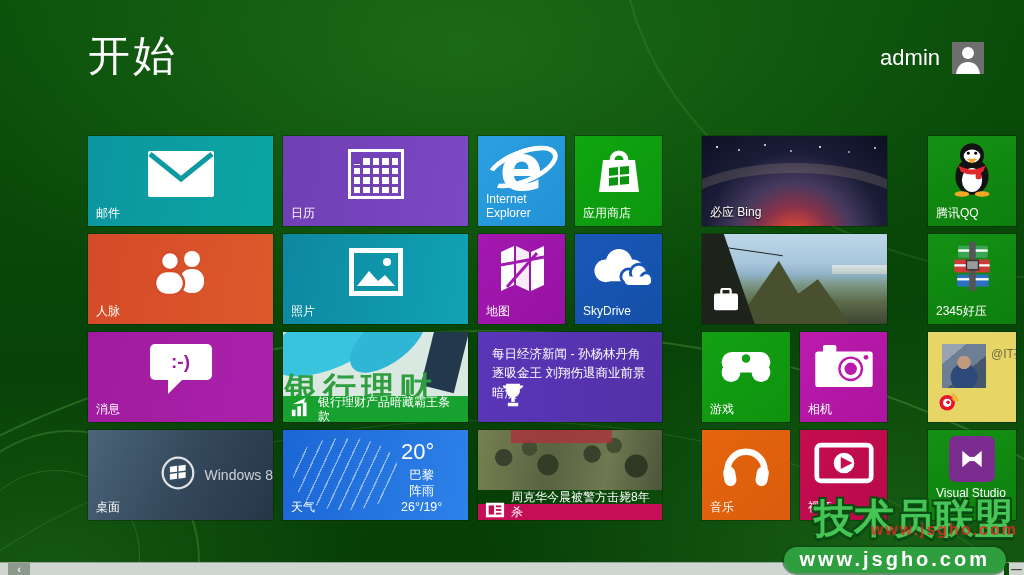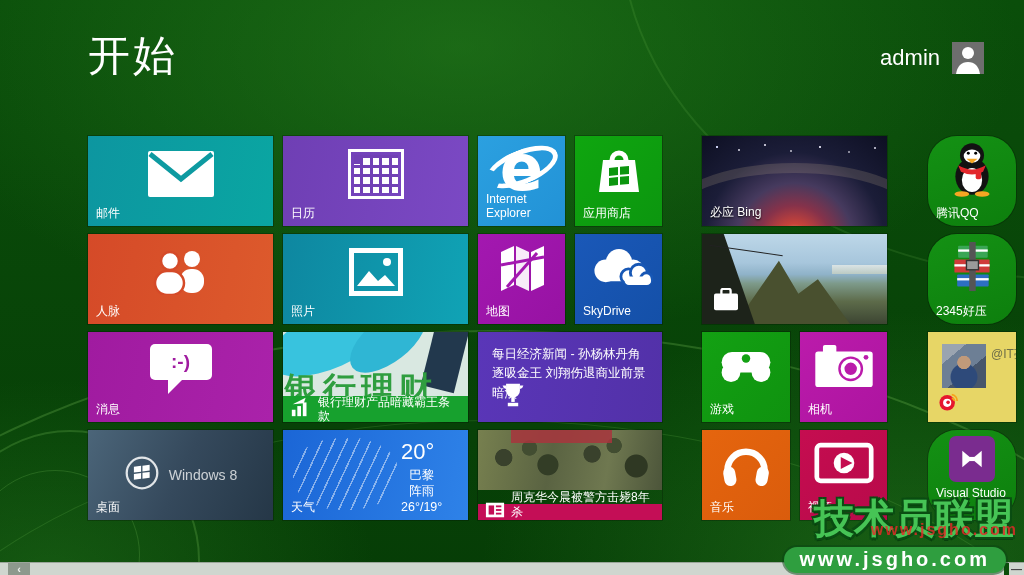--- a/index.html
+++ b/index.html
@@ -45,28 +45,28 @@
   .t-people   { background:linear-gradient(100deg,#d54a28,#dd5a2c); }
   .t-photos   { background:linear-gradient(100deg,#0e87a0,#10a3b5); }
   .t-maps     { background:linear-gradient(135deg,#a318b0,#9712a3); }
   .t-skydrive { background:linear-gradient(135deg,#1a58b8,#1450a8); }
   .t-messages { background:linear-gradient(100deg,#a01ba0,#aa22aa); }
   .t-econ     { background:linear-gradient(100deg,#5a36b8,#5231a8); }
   .t-games    { background:linear-gradient(135deg,#13a113,#0f920f); }
   .t-camera   { background:linear-gradient(135deg,#bb1bab,#ad14a0);padding-left:26px; }
   .t-music    { background:linear-gradient(135deg,#e5650e,#da5c0c); }
   .t-video    { background:linear-gradient(135deg,#c50d50,#b80a4a);padding-left:24px; }
-  .t-green    { background:linear-gradient(160deg,#149114,#0d7f0d);border-radius:29px; }
+  .t-green    { background:linear-gradient(160deg,#149114,#0d7f0d); }
   .t-desktop  { background:linear-gradient(115deg,#4a6largest?,#000); }
   .t-desktop  { background:linear-gradient(115deg,#4b6579 0%,#35495c 50%,#253747 100%); }
   .t-weather  { background:linear-gradient(100deg,#1b66d6,#2e82e8); }
   .t-weibo    { background:#e7d666; }
 
   
-  .desk-center { position:absolute; inset:0; display:flex; align-items:center; justify-content:center; gap:9px; }
+  .desk-center { position:absolute; inset:0; display:flex; align-items:center; justify-content:flex-end; gap:9px; }
   .desk-caption { color:rgba(255,255,255,.75); font-size:14px; }
 
   
   .rain { position:absolute; left:10px; top:8px; width:105px; height:72px; border-radius:45%;
     background:repeating-linear-gradient(115deg, rgba(255,255,255,0) 0 5px, rgba(255,255,255,.55) 5px 6.5px, rgba(255,255,255,0) 6.5px 11px);
     opacity:.85; }
   .wx { position:absolute; left:118px; top:8px; line-height:1.3; }
   .wx-temp { font-size:22px; font-weight:400; }
   .wx-sub { font-size:12.5px;text-align:center; }
 

